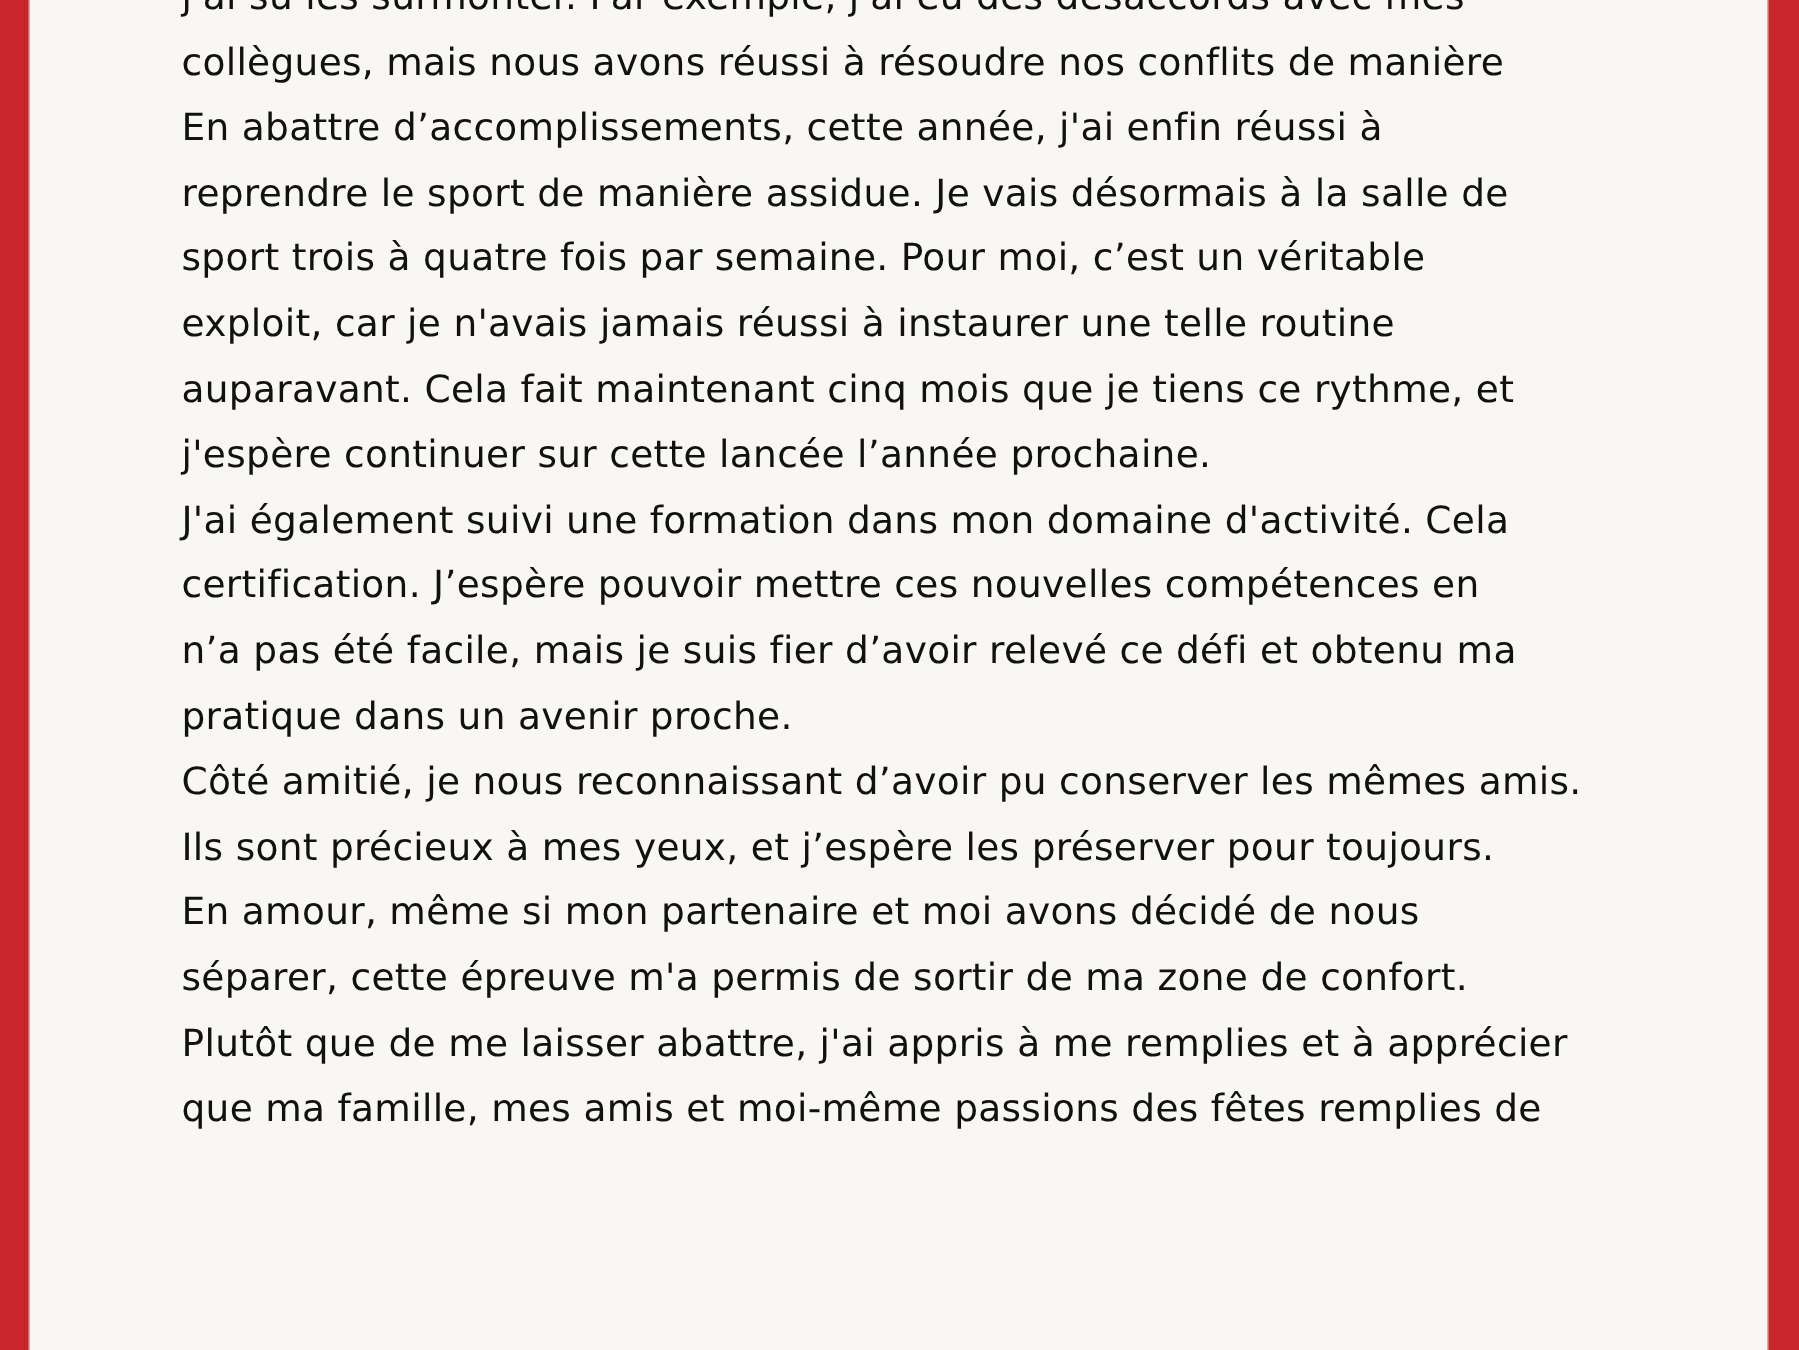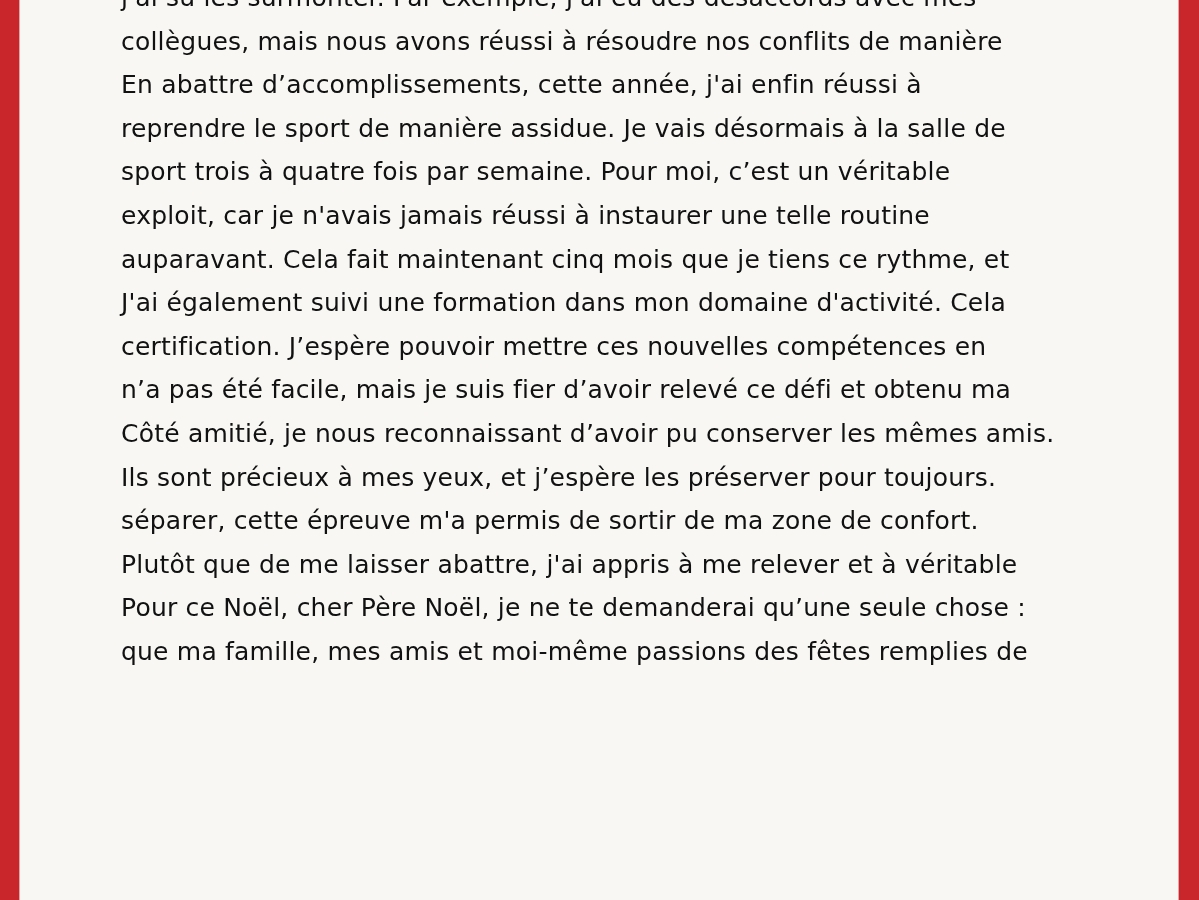--- a/index.html
+++ b/index.html
@@ -64,25 +64,27 @@
   <div class="frame-left"></div>
   <div class="page">
     <div class="letter">
       <span class="line">j'ai su les surmonter. Par exemple, j'ai eu des désaccords avec mes</span>
       <span class="line">collègues, mais nous avons réussi à résoudre nos conflits de manière</span>
       <span class="line">En abattre d’accomplissements, cette année, j'ai enfin réussi à</span>
       <span class="line">reprendre le sport de manière assidue. Je vais désormais à la salle de</span>
       <span class="line">sport trois à quatre fois par semaine. Pour moi, c’est un véritable</span>
       <span class="line">exploit, car je n'avais jamais réussi à instaurer une telle routine</span>
       <span class="line">auparavant. Cela fait maintenant cinq mois que je tiens ce rythme, et</span>
+      <span class="line">j'espère continuer sur cette lancée l’année prochaine.</span>
       <span class="line">J'ai également suivi une formation dans mon domaine d'activité. Cela</span>
       <span class="line">certification. J’espère pouvoir mettre ces nouvelles compétences en</span>
       <span class="line">n’a pas été facile, mais je suis fier d’avoir relevé ce défi et obtenu ma</span>
+      <span class="line">pratique dans un avenir proche.</span>
       <span class="line">Côté amitié, je nous reconnaissant d’avoir pu conserver les mêmes amis.</span>
       <span class="line">Ils sont précieux à mes yeux, et j’espère les préserver pour toujours.</span>
+      <span class="line">En amour, même si mon partenaire et moi avons décidé de nous</span>
       <span class="line">séparer, cette épreuve m'a permis de sortir de ma zone de confort.</span>
-      <span class="line">Plutôt que de me laisser abattre, j'ai appris à me relever et à véritable</span>
-      <span class="line">Pour ce Noël, cher Père Noël, je ne te demanderai qu’une seule chose :</span>
+      <span class="line">Plutôt que de me laisser abattre, j'ai appris à me remplies et à apprécier</span>
       <span class="line">que ma famille, mes amis et moi-même passions des fêtes remplies de</span>
     </div>
   </div>
   <div class="frame-right"></div>
 </div>
 
 </body></html>

